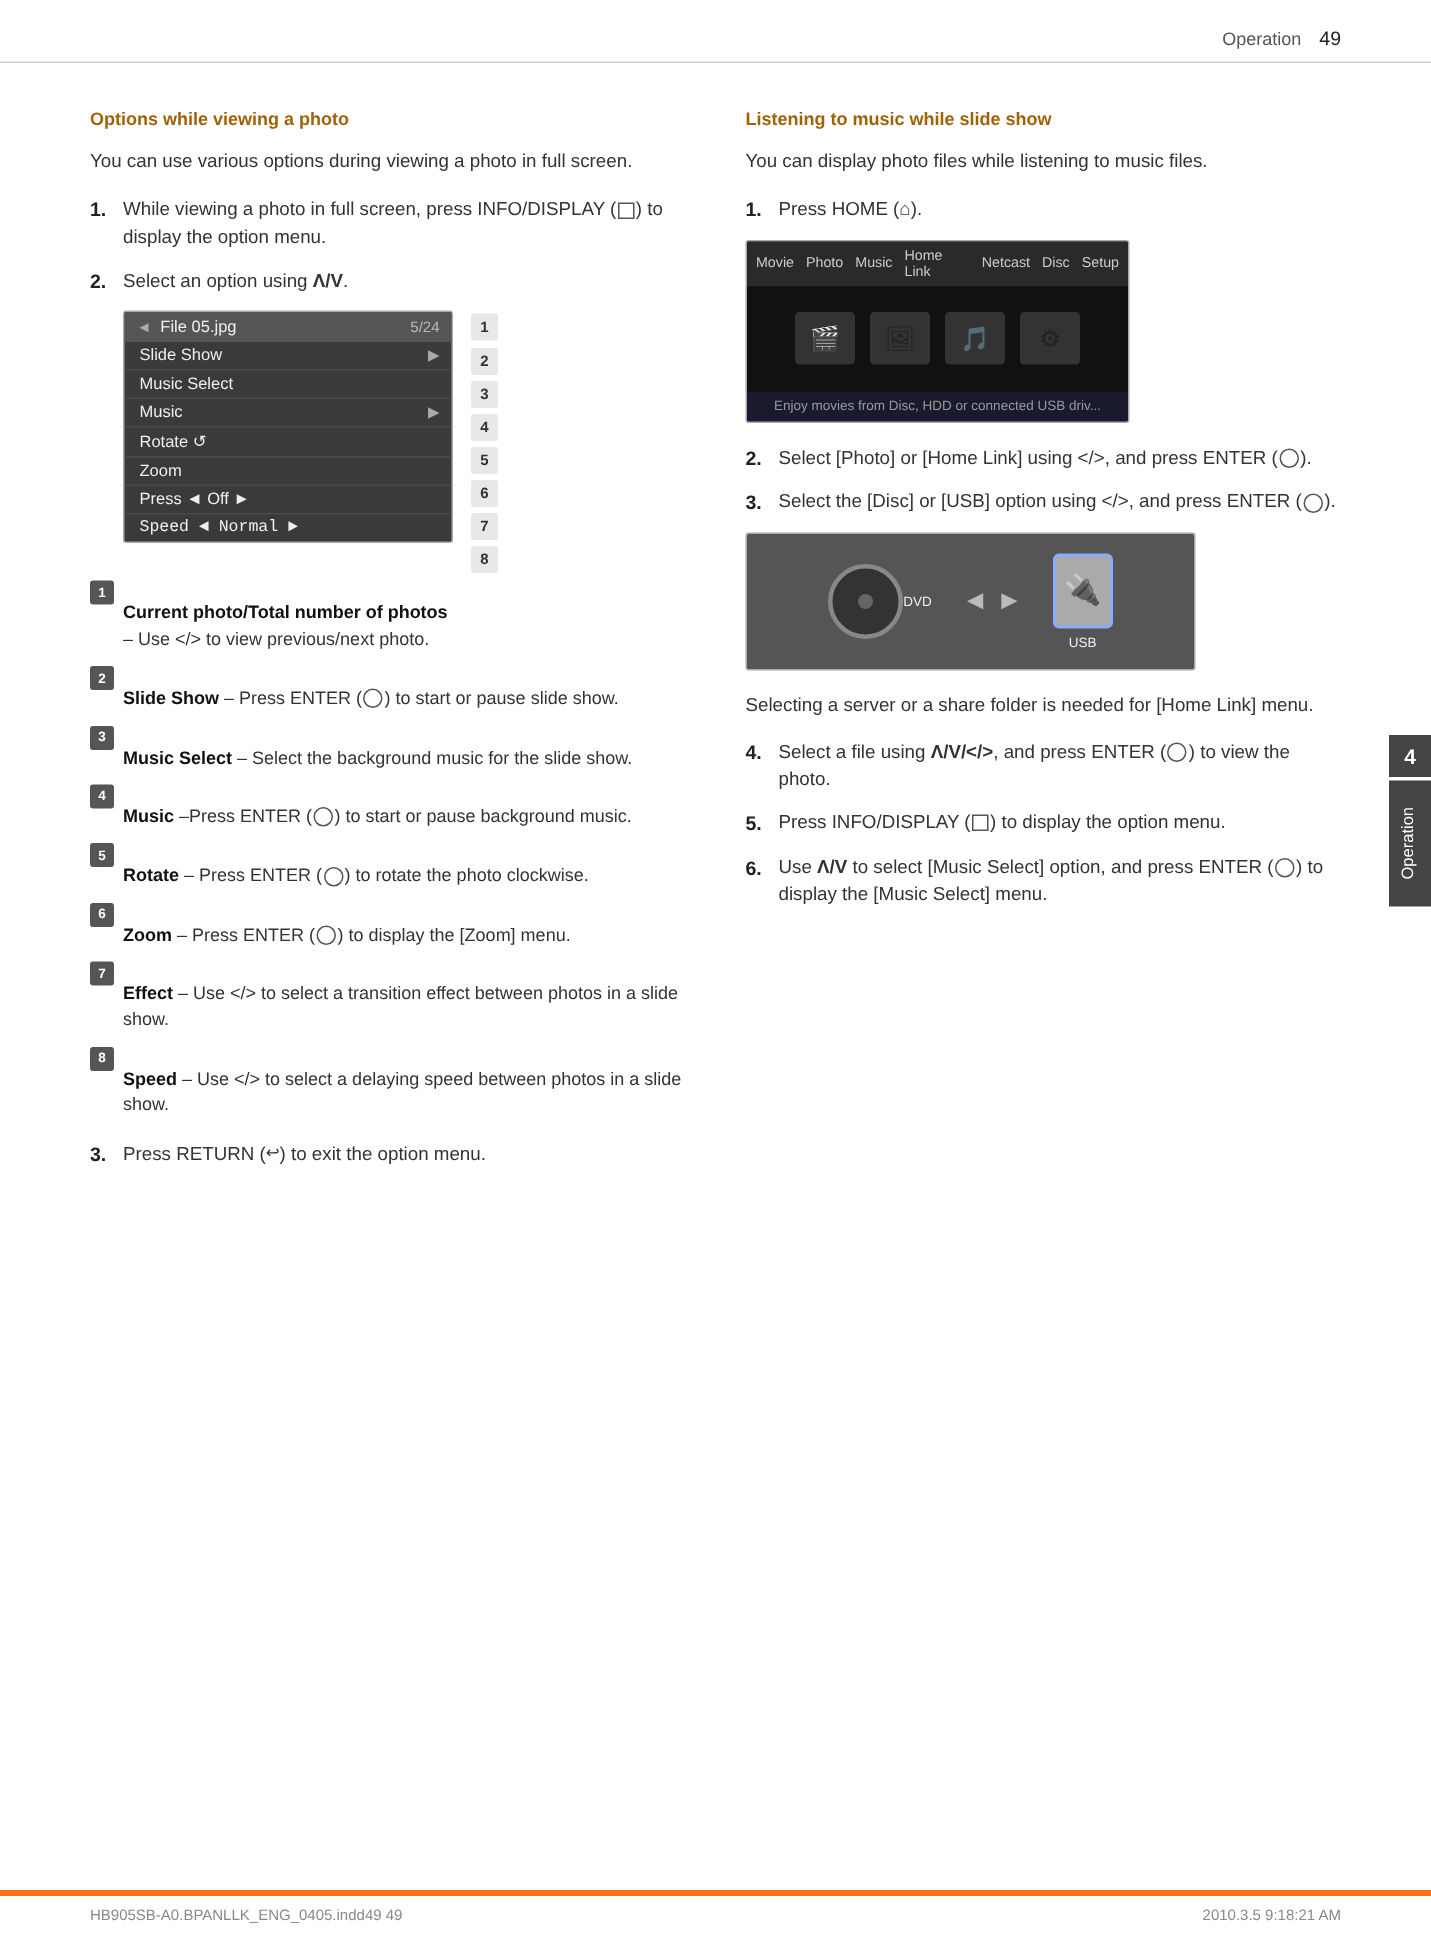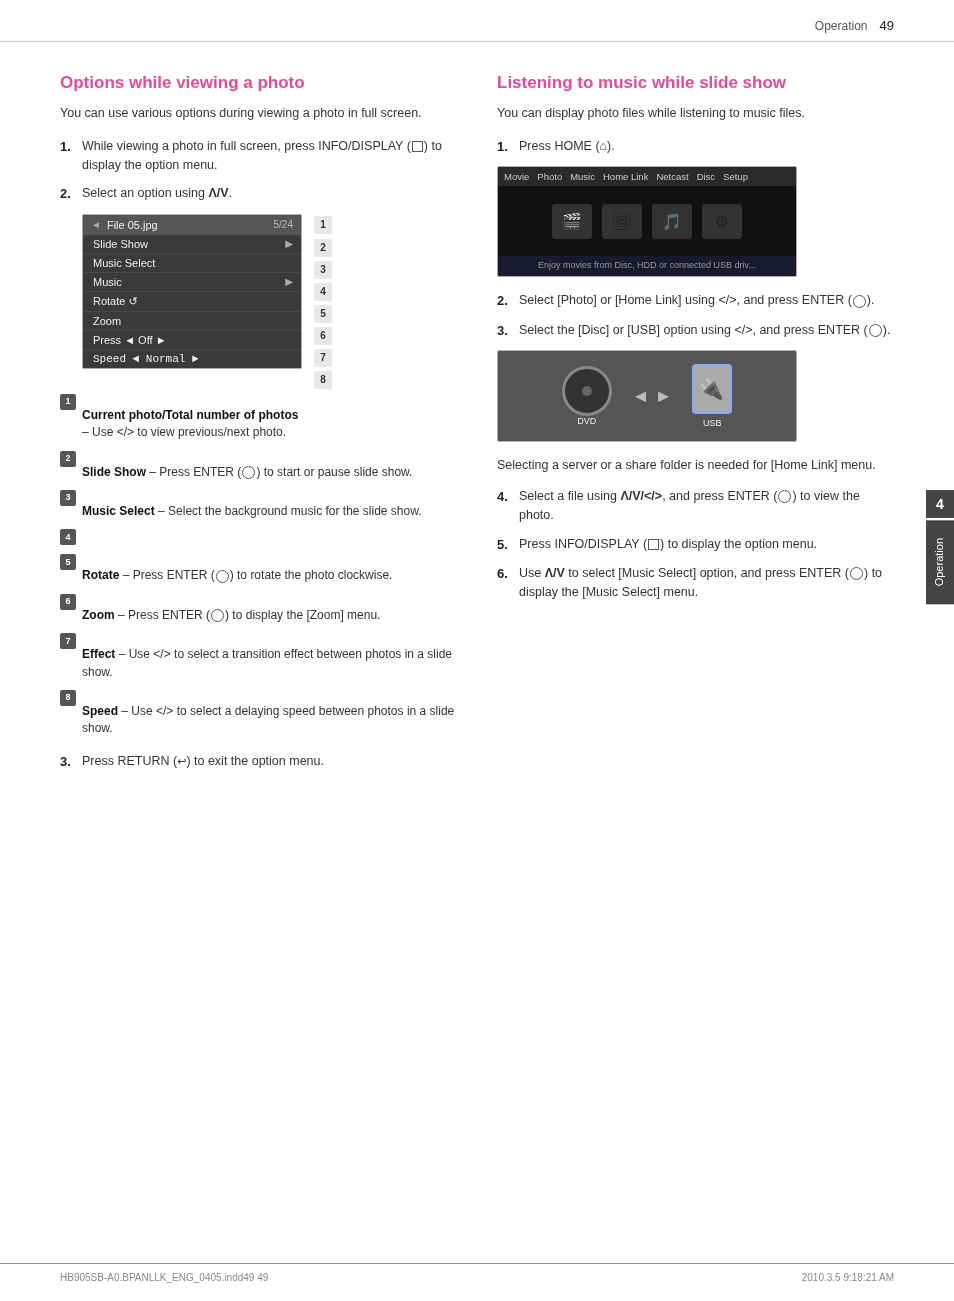--- a/index.html
+++ b/index.html
@@ -81,23 +81,23 @@
       min-width: 0;
     }
 
     .right-col {
       flex: 1;
       min-width: 0;
     }
 
     
     .section-title {
-      font-size: 17px;
+      font-size: 12px;
       font-weight: bold;
-      color: #ec4899;
+      color: #a16207;
       margin-bottom: 10px;
       line-height: 1.3;
     }
 
     .section-intro {
       font-size: 12.5px;
       color: #333;
       margin-bottom: 14px;
       line-height: 1.5;
     }
@@ -218,21 +218,21 @@
     }
     .explain-text b {
       font-weight: bold;
       color: #111;
     }
 
     
     .home-screenshot {
       border: 1px solid #aaa;
       background: #1a1a2e;
-      width: 300px;
+      width: 256px;
       margin: 8px 0 14px 0;
       border-radius: 2px;
       overflow: hidden;
     }
     .home-nav {
       background: #2a2a2a;
       display: flex;
       align-items: center;
       padding: 4px 6px;
       gap: 8px;
@@ -282,21 +282,20 @@
       background: #555;
       padding: 10px;
       display: flex;
       align-items: center;
       justify-content: center;
       gap: 20px;
       min-height: 90px;
     }
     .disc-item {
       display: flex;
-      flex-direction: column;
       align-items: center;
       gap: 0;
     }
     .disc-circle {
       width: 50px;
       height: 50px;
       border-radius: 50%;
       background: #333;
       border: 3px solid #888;
       display: flex;
@@ -352,21 +351,21 @@
     
     .page-footer {
       position: absolute;
       bottom: 18px;
       left: 0;
       right: 0;
       display: flex;
       justify-content: space-between;
       align-items: center;
       padding: 0 60px;
-      border-top: 1px solid #f97316;
+      border-top: 4px solid #f97316;
       padding-top: 8px;
     }
     .footer-filename {
       font-size: 10px;
       color: #888;
     }
     .footer-date {
       font-size: 10px;
       color: #888;
     }
@@ -523,20 +522,23 @@
 
         <div class="explain-item">
           <div class="explain-badge">3</div>
           <div class="explain-text">
             <b>Music Select</b> – Select the background music for the slide show.
           </div>
         </div>
 
         <div class="explain-item">
           <div class="explain-badge">4</div>
+          <div class="explain-text">
+            <b>Music</b> –Press ENTER (<span class="btn-circle"></span>) to start or pause background music.
+          </div>
         </div>
 
         <div class="explain-item">
           <div class="explain-badge">5</div>
           <div class="explain-text">
             <b>Rotate</b> – Press ENTER (<span class="btn-circle"></span>) to rotate the photo clockwise.
           </div>
         </div>
 
         <div class="explain-item">

